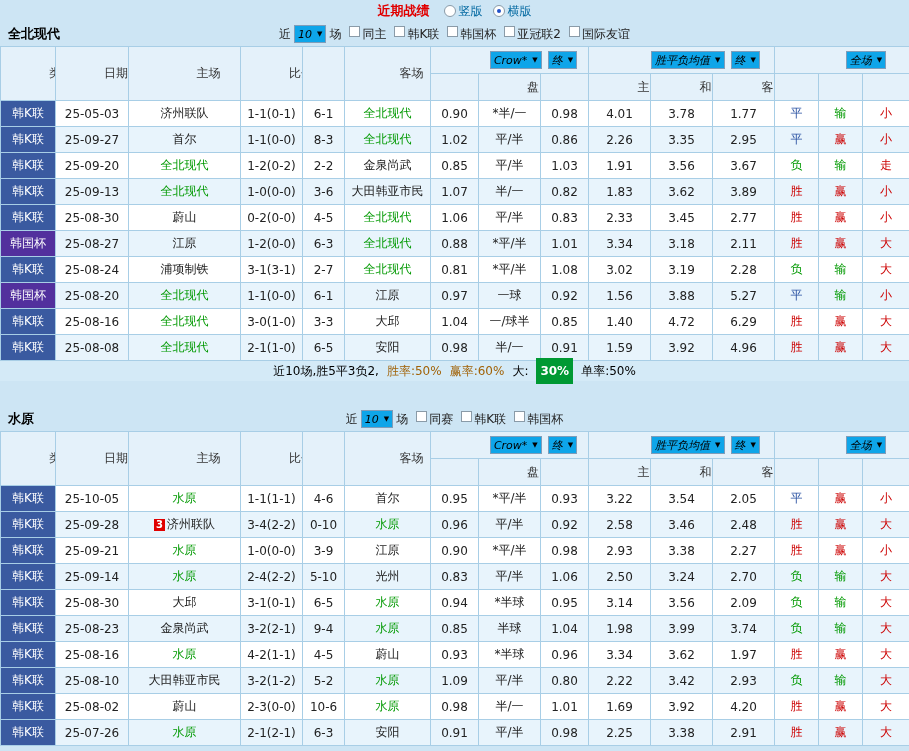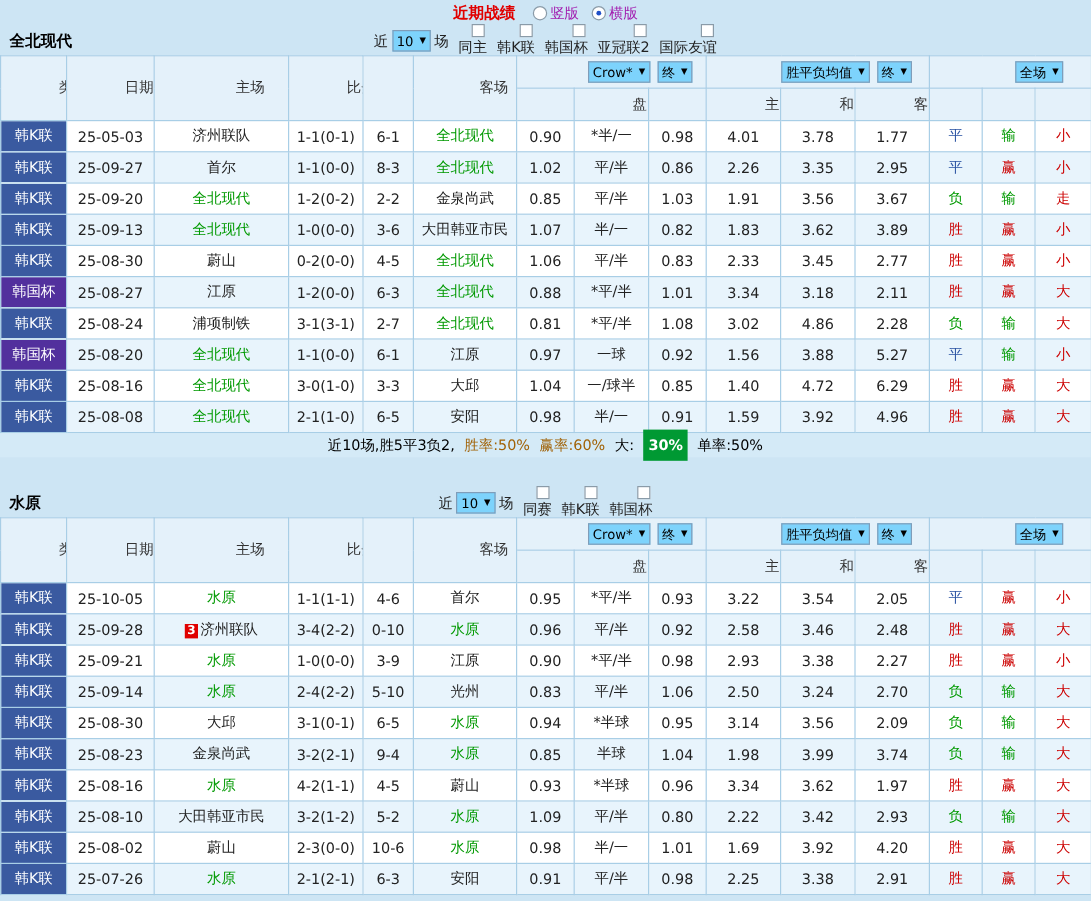--- a/index.html
+++ b/index.html
@@ -2,32 +2,32 @@
 <html><head>
 <meta charset="utf-8">
 <style>
   * { margin:0; padding:0; box-sizing:border-box; }
   html,body { width:909px; height:751px; overflow:hidden; }
   body { background:#cde5f4; font-family:"DejaVu Sans","Liberation Sans",sans-serif; font-size:12px; color:#222; }
 
   .topbar { height:22px; display:flex; align-items:center; justify-content:center; gap:14px; }
   .topbar .title { color:#e10000; font-weight:bold; font-size:13px; }
   .radio-group { display:inline-flex; gap:10px; align-items:center; }
-  .radio { display:inline-flex; align-items:center; cursor:pointer; color:#a21caf; }
+  .radio { display:inline-flex; align-items:center; cursor:pointer; color:#0369a1; }
   .rb { width:12px; height:12px; border:1px solid #8a9ba8; border-radius:50%; background:#fff; margin-right:3px; position:relative; display:inline-block; }
   .rb.checked::after { content:""; position:absolute; left:3px; top:3px; width:4px; height:4px; border-radius:50%; background:#2050c8; }
 
   .section-head { height:24px; position:relative; display:flex; align-items:center; }
   .team-name { position:absolute; left:8px; font-weight:bold; font-size:13px; color:#000; }
   .filter { margin:0 auto; display:flex; align-items:center; gap:3px; }
 
-  .sel { display:inline-flex; align-items:center; justify-content:space-between; gap:5px; background:#7dd3fc; border:1px solid #7f9db9; height:18px; padding:0 3px; font-size:11px; color:#000; cursor:pointer; }
+  .sel { display:inline-flex; align-items:center; justify-content:space-between; gap:5px; background:#0ea5e9; border:1px solid #7f9db9; height:18px; padding:0 3px; font-size:11px; color:#000; cursor:pointer;font-style:italic; }
   .sel-arrow { font-size:7px; line-height:1; color:#000; }
 
-  .cb-label { display:inline-flex; align-items:flex-end; margin-left:5px; color:#222; cursor:pointer;flex-direction:column; }
+  .cb-label { display:inline-flex; align-items:flex-start; margin-left:5px; color:#222; cursor:pointer; }
   .cb { width:11px; height:11px; border:1px solid #8a9ba8; background:#fff; display:inline-block; margin-right:2px; }
 
   table.grid { border-collapse:collapse; width:909px; table-layout:fixed; background:#fff; }
   .grid th, .grid td { border:1px solid #a8cee6; text-align:center; overflow:hidden; white-space:nowrap; padding:0; }
   .grid thead th { background:#e4f1fa; font-weight:normal; color:#333; height:27px; font-size:12px;padding-left:48px; }
   .grid tbody td { height:26px; color:#222; }
   tr.even td { background:#e8f4fc; }
 
   td.type.league { background:#3a5aa0; color:#fff; }
   td.type.cup { background:#52309d; color:#fff; }
@@ -277,21 +277,21 @@
               <td class="type league">韩K联</td>
               <td class="date">25-08-24</td>
               <td class="team"><span>浦项制铁</span></td>
               <td class="score">3-1(3-1)</td>
               <td class="corner">2-7</td>
               <td class="team"><span class="focus">全北现代</span></td>
               <td class="odds">0.81</td>
               <td class="handicap">*平/半</td>
               <td class="odds">1.08</td>
               <td class="avg">3.02</td>
-              <td class="avg">4.86</td>
+              <td class="avg">3.19</td>
               <td class="avg">2.28</td>
               <td class="res green">负</td>
               <td class="res green">输</td>
               <td class="res red">大</td>
             </tr>
             <tr class="even">
               <td class="type cup">韩国杯</td>
               <td class="date">25-08-20</td>
               <td class="team"><span class="focus">全北现代</span></td>
               <td class="score">1-1(0-0)</td>

